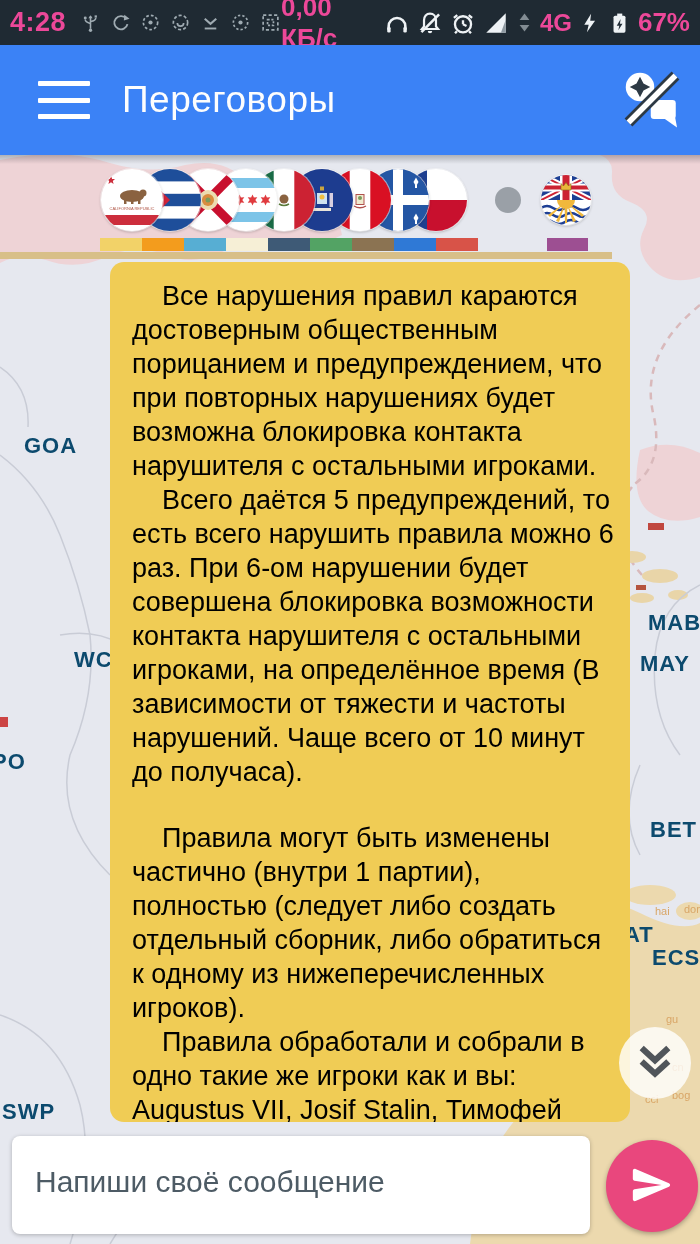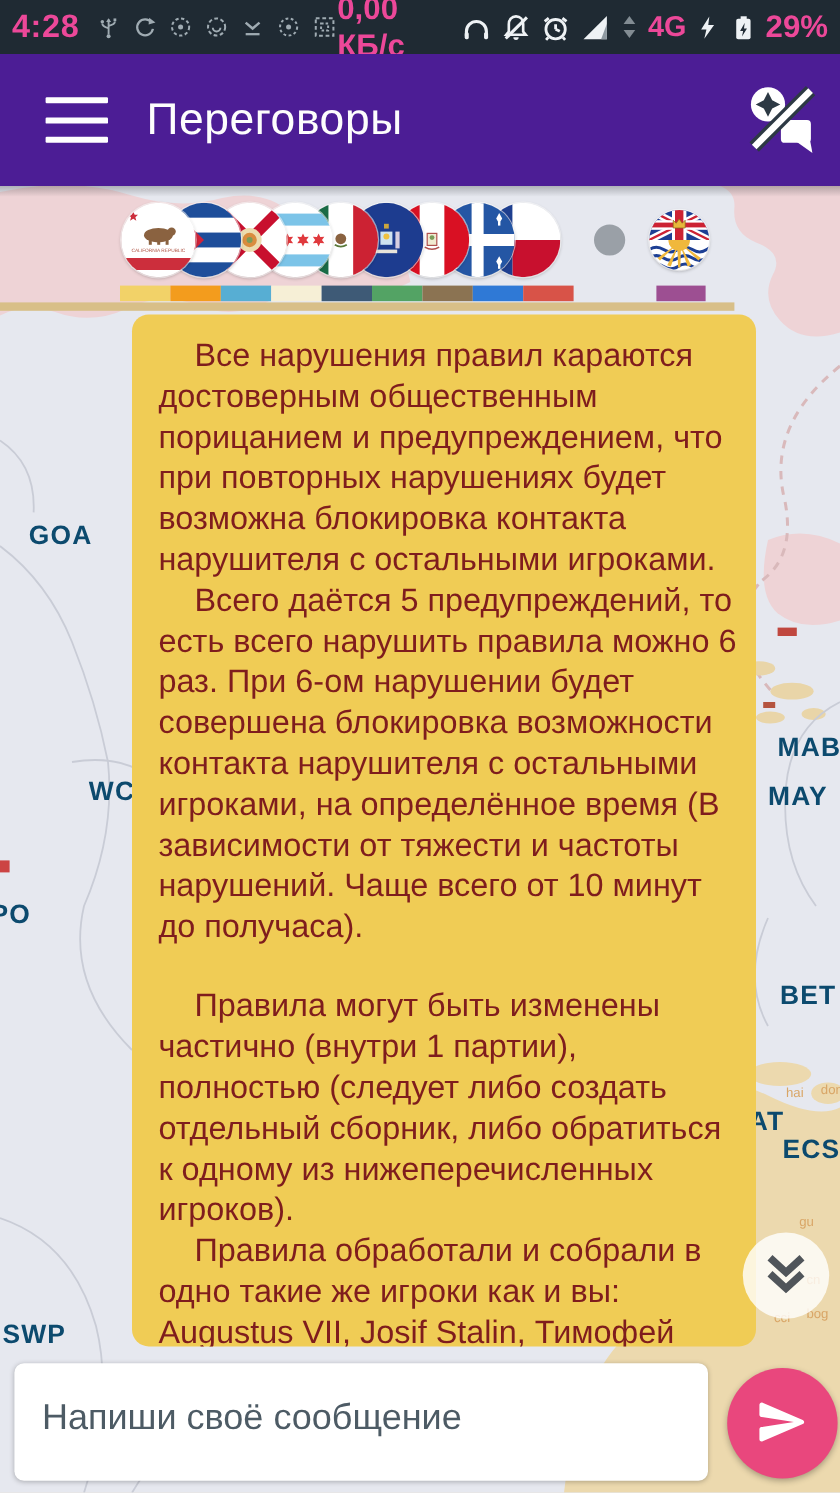--- a/index.html
+++ b/index.html
@@ -13,21 +13,21 @@
   .sb-time{font-size:27px;font-weight:bold;margin-right:14px;letter-spacing:.5px;}
   .sb-lefticons{display:flex;align-items:center;gap:9px;opacity:.92;}
   .sb-spacer{flex:1;}
   .sb-right{display:flex;align-items:center;gap:7px;}
   .sb-speed{font-size:26px;font-weight:bold;margin-right:4px;}
   .sb-4g{font-size:24px;font-weight:bold;}
   .sb-batt{font-size:26px;font-weight:bold;}
   .sb-ic{display:inline-flex;}
 
   
-  .app-bar{position:absolute;left:0;top:45px;width:700px;height:110px;background:#4c1d95;
+  .app-bar{position:absolute;left:0;top:45px;width:700px;height:110px;background:#3b82f6;
     display:flex;align-items:center;padding:0 18px 0 38px;box-sizing:border-box;}
   .hamburger{width:52px;height:38px;background:none;border:none;padding:0;cursor:pointer;
     display:flex;flex-direction:column;justify-content:space-between;}
   .hamburger span{display:block;height:5px;background:#fff;border-radius:1px;}
   .app-title{color:#fdfdfd;font-size:37px;font-weight:500;margin:0 0 0 32px;letter-spacing:.5px;}
   .appbar-action{margin-left:auto;background:none;border:none;padding:0;cursor:pointer;display:flex;}
   .appbar-shadow{position:absolute;left:0;top:155px;width:700px;height:9px;
     background:linear-gradient(rgba(30,35,40,.28),rgba(30,35,40,0));z-index:5;pointer-events:none;}
 
   
@@ -47,21 +47,21 @@
   .gray-dot{position:absolute;left:495px;top:32px;width:26px;height:26px;border-radius:50%;z-index:3;}
 
   
   .strips{position:absolute;left:100px;top:83px;z-index:3;display:flex;}
   .strip{width:42px;height:13px;}
   .strip-right{position:absolute;left:547px;top:83px;width:41px;height:13px;z-index:3;}
 
   
   .bubble{position:absolute;left:110px;top:107px;width:520px;height:860px;box-sizing:border-box;
     border-radius:14px;padding:17px 12px 12px 22px;z-index:4;overflow:hidden;}
-  .bubble p{margin:0;font-size:27px;line-height:34px;color:#7f1d1d;text-indent:30px;}
+  .bubble p{margin:0;font-size:27px;line-height:34px;color:#000000;text-indent:30px;}
   .bubble p.gap{margin-top:32px;}
 
   
   .scroll-btn{position:absolute;left:619px;top:872px;width:72px;height:72px;border-radius:50%;
     background:rgba(255,255,255,.8);border:none;z-index:6;cursor:pointer;
     display:flex;align-items:center;justify-content:center;padding:0;}
 
   
   .composer-input{position:absolute;left:12px;top:981px;width:578px;height:98px;box-sizing:border-box;
     background:#fff;border:none;border-radius:8px;z-index:7;padding:0 20px 6px 23px;
@@ -171,21 +171,21 @@
             <polygon points="11,1.5 4.8,11.5 8.8,11.5 7.2,18.5 14.6,8 10.2,8" fill="#eef2f5"></polygon>
           </svg>
         </span>
       <span class="sb-ic">
           <svg width="23" height="26" viewBox="0 0 20 20">
             <rect x="8" y="1.8" width="4.4" height="2.4" fill="#eef2f5"></rect>
             <rect x="4.8" y="3.6" width="10.4" height="14.8" rx="1.4" fill="#eef2f5"></rect>
             <polygon points="11,6.5 7.6,12.4 9.8,12.4 9,16.4 12.6,10.6 10.4,10.6" fill="#232e38"></polygon>
           </svg>
         </span>
-      <span class="sb-batt">29%</span>
+      <span class="sb-batt">67%</span>
     </span>
   </header>
 
   <header class="app-bar">
     <button class="hamburger">
         <span></span>
         <span></span>
         <span></span>
       </button>
     <h1 class="app-title">Переговоры</h1>

